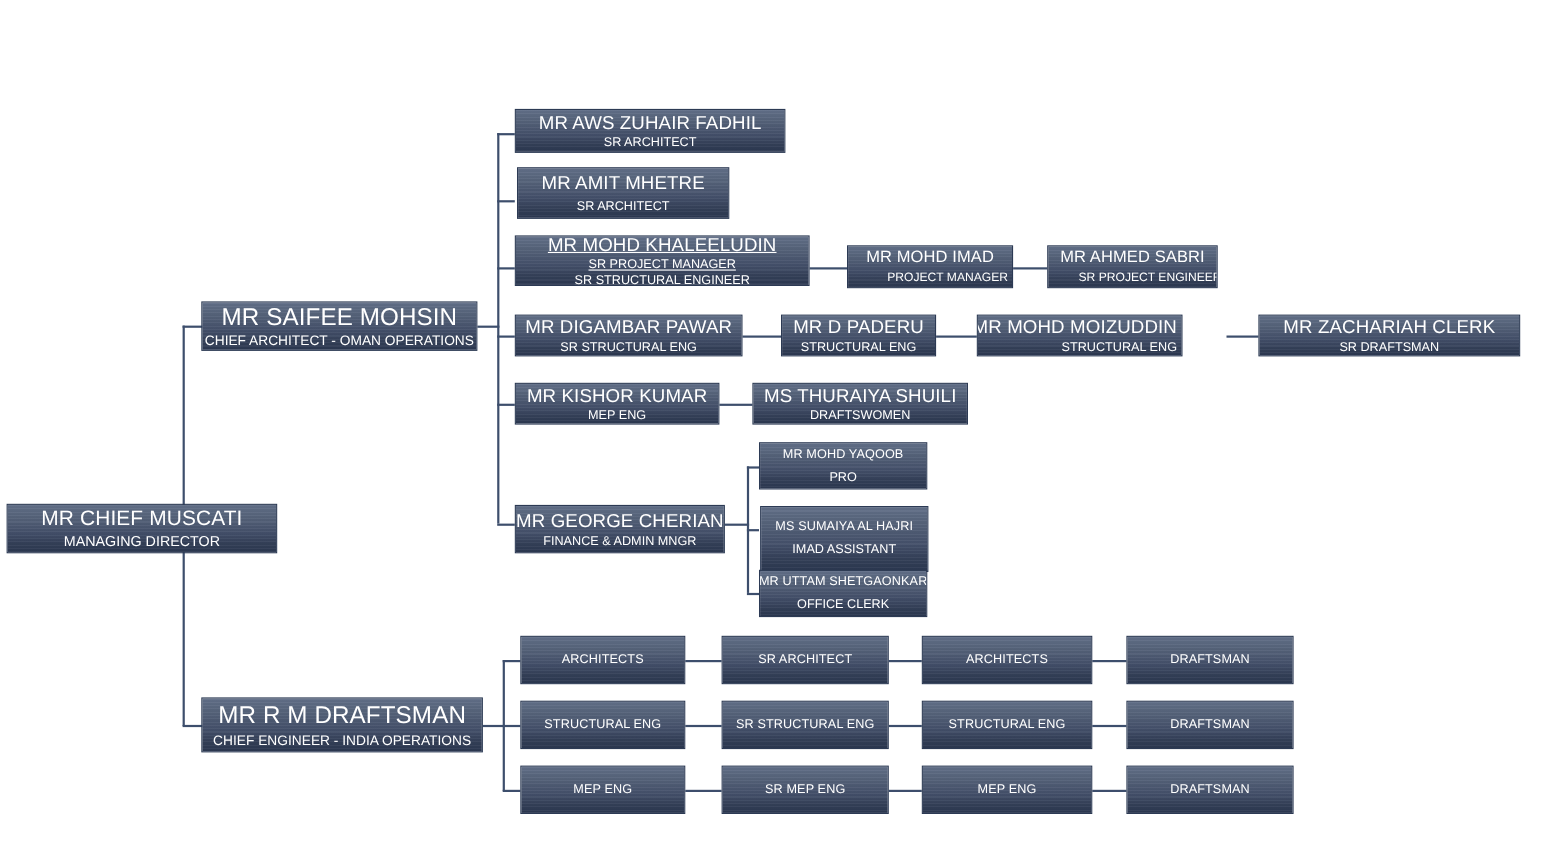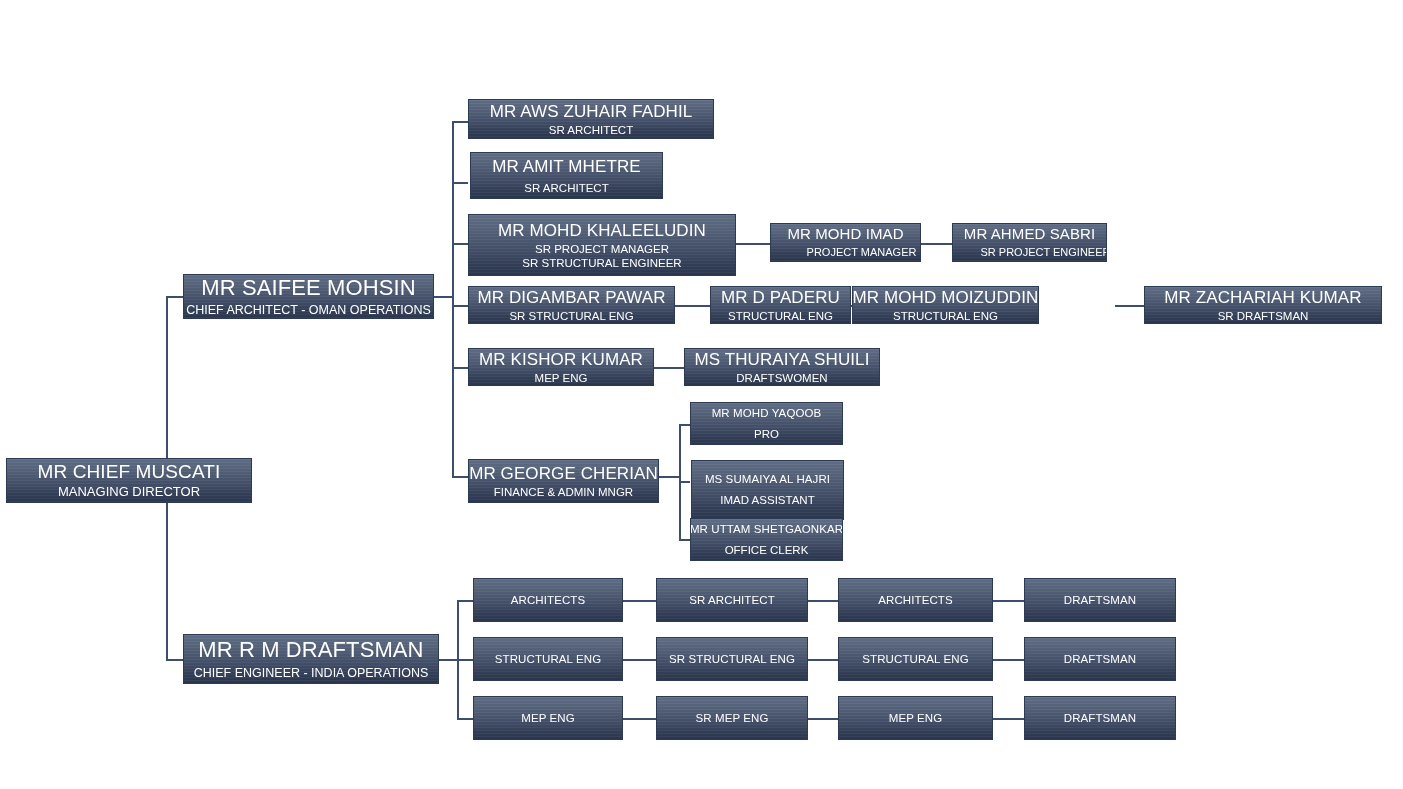--- a/index.html
+++ b/index.html
@@ -159,21 +159,21 @@
   <div class="node lvl-a" style="left:468px; top:99px; width:246px; height:40px;">
     <span class="t1">MR AWS ZUHAIR FADHIL</span>
     <span class="t2">SR ARCHITECT</span>
   </div>
 
   <div class="node lvl-a" style="left:470px; top:152px; width:193px; height:47px;">
     <span class="t1">MR AMIT MHETRE</span>
     <span class="t2" style="margin-top:6px;">SR ARCHITECT</span>
   </div>
 
-  <div class="node lvl-a" style="left:468px; top:214px; width:268px; height:62px;">
+  <div class="node lvl-a" style="left:468px; top:214px; width:268px; height:46px;text-decoration:underline;">
     <span class="t1">MR MOHD KHALEELUDIN</span>
     <span class="t2">SR PROJECT MANAGER</span>
     <span class="t3">SR STRUCTURAL ENGINEER</span>
   </div>
 
   <div class="node lvl-b" style="left:770px; top:223px; width:151px; height:39px;">
     <span class="t1">MR MOHD IMAD</span>
     <span class="t2">PROJECT MANAGER</span>
   </div>
 
@@ -185,27 +185,27 @@
   <div class="node lvl-a" style="left:468px; top:286px; width:207px; height:38px;">
     <span class="t1">MR DIGAMBAR PAWAR</span>
     <span class="t2">SR STRUCTURAL ENG</span>
   </div>
 
   <div class="node lvl-a" style="left:710px; top:286px; width:141px; height:38px;">
     <span class="t1">MR D PADERU</span>
     <span class="t2">STRUCTURAL ENG</span>
   </div>
 
-  <div class="node lvl-a" style="left:852px; top:286px; width:187px; height:38px;">
+  <div class="node lvl-a" style="left:888px; top:286px; width:187px; height:38px;align-items:flex-end;">
     <span class="t1">MR MOHD MOIZUDDIN</span>
     <span class="t2">STRUCTURAL ENG</span>
   </div>
 
   <div class="node lvl-a" style="left:1144px; top:286px; width:238px; height:38px;">
-    <span class="t1">MR ZACHARIAH KUMAR</span>
+    <span class="t1">MR ZACHARIAH CLERK</span>
     <span class="t2">SR DRAFTSMAN</span>
   </div>
 
   <div class="node lvl-a" style="left:468px; top:348px; width:186px; height:38px;">
     <span class="t1">MR KISHOR KUMAR</span>
     <span class="t2">MEP ENG</span>
   </div>
 
   <div class="node lvl-a" style="left:468px; top:459px; width:191px; height:44px;">
     <span class="t1">MR GEORGE CHERIAN</span>

